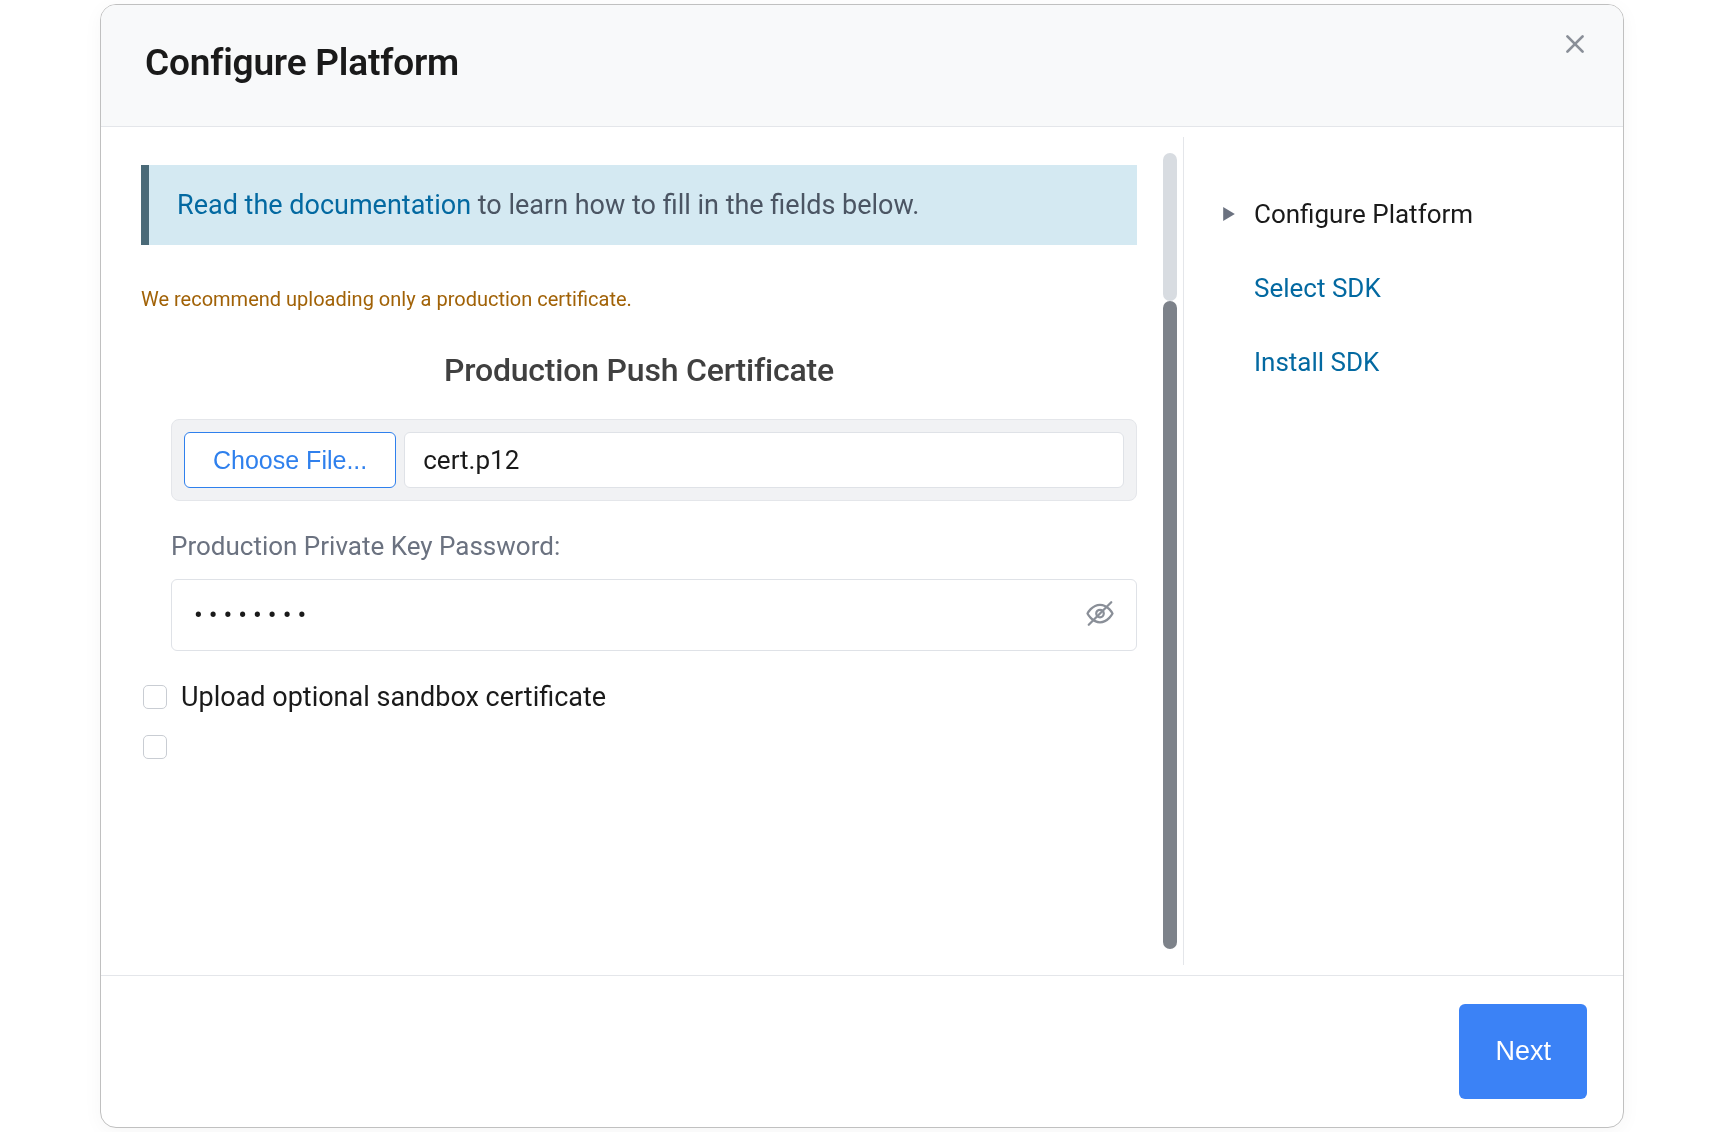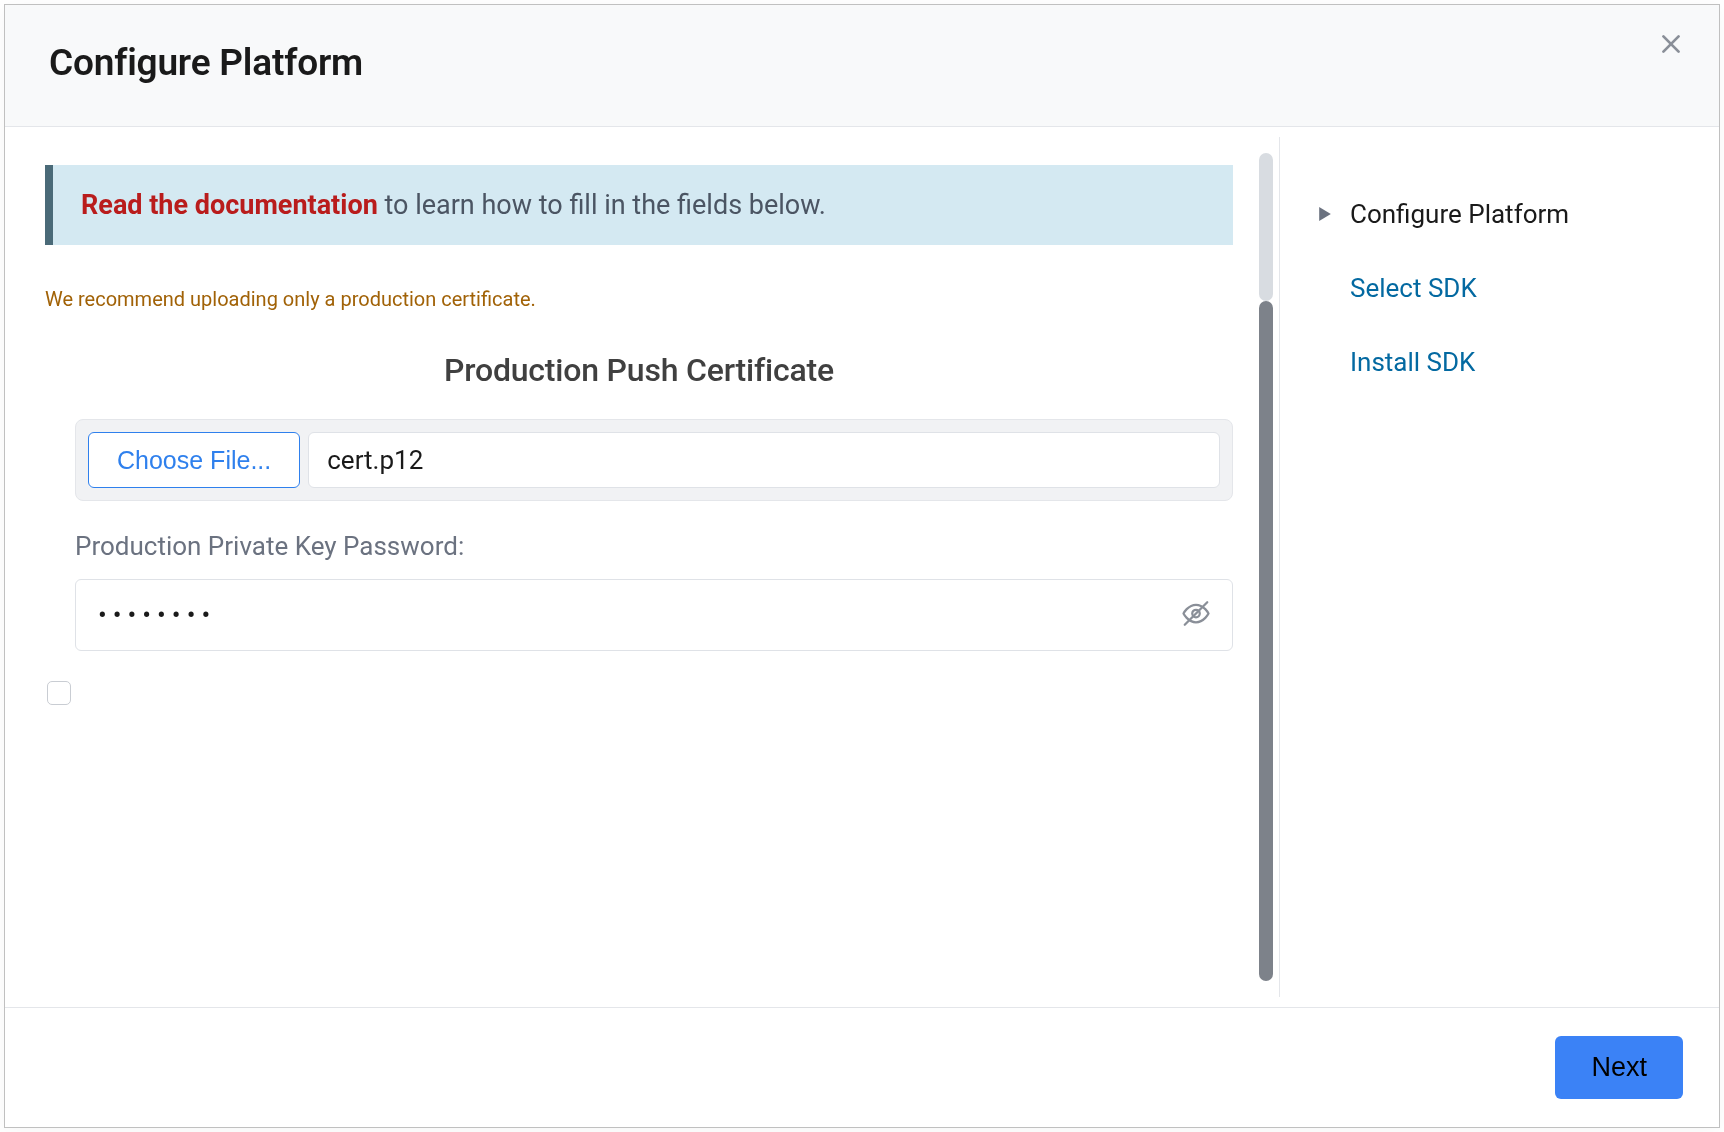--- a/index.html
+++ b/index.html
@@ -5,25 +5,25 @@
     * { box-sizing: border-box; margin: 0; padding: 0; }
     body {
       font-family: -apple-system, BlinkMacSystemFont, "Segoe UI", Roboto, Helvetica, Arial, sans-serif;
       background: #ffffff;
       display: flex;
       align-items: center;
       justify-content: center;
       min-height: 100vh;
     }
     .modal {
-      width: 1716px;
+      width: 1524px;
       height: 1124px;
       background: #ffffff;
       border: 1px solid #c0c0c0;
-      border-radius: 0;
+      border-radius: 16px;
       display: flex;
       flex-direction: column;
       overflow: hidden;
       position: relative;
       box-shadow: 0 4px 20px rgba(0,0,0,0.04);
     }
     .modal-header {
       background: #f8f9fa;
       border-bottom: 1px solid #e4e6ea;
       padding: 36px 44px 42px 44px;
@@ -68,24 +68,23 @@
     .info-banner {
       background: #d4e9f2;
       border-left: 8px solid #4a6a78;
       padding: 22px 28px;
       margin-bottom: 42px;
       font-size: 27px;
       line-height: 1.35;
       color: #4b5563;
     }
     .info-link {
-      color: #b91c1c;
+      color: #0369a1;
       text-decoration: none;
       cursor: pointer;
-      font-weight: bold;
     }
     .recommend {
       font-size: 20px;
       color: #a16207;
       margin-bottom: 40px;
     }
     .section-title {
       font-size: 32px;
       font-weight: 500;
       color: #404040;
@@ -226,25 +225,25 @@
     .step-caret { width: 22px; display: flex; justify-content: center; color: #6b7280; }
     .step-caret svg { width: 14px; height: 14px; }
     .modal-footer {
       border-top: 1px solid #e4e6ea;
       padding: 28px 36px;
       display: flex;
       justify-content: flex-end;
     }
     .next-btn {
       background: #3b82f6;
-      color: #000000;
+      color: #ffffff;
       border: none;
       border-radius: 6px;
       font-size: 27px;
-      padding: 16px 36px;
+      padding: 32px 36px;
       cursor: pointer;
       font-weight: 400;
     }
   </style>
 </head>
 <body>
 
 <div class="modal">
   <div class="modal-header">
     <h1 class="modal-title">Configure Platform</h1>
@@ -286,20 +285,24 @@
                 <svg viewBox="0 0 24 24" fill="none" stroke="currentColor" stroke-width="1.8" stroke-linecap="round" stroke-linejoin="round">
                   <path d="M2 12s3.5-7 10-7 10 7 10 7-3.5 7-10 7S2 12 2 12z"></path>
                   <circle cx="12" cy="12" r="3"></circle>
                   <line x1="3" y1="21" x2="21" y2="3"></line>
                 </svg>
               </span>
             </button>
           </div>
         </div>
 
+        <div class="checkbox-row">
+          <div class="chk"></div>
+          <span class="chk-label">Upload optional sandbox certificate</span>
+        </div>
 
         <div class="checkbox-row">
           <div class="chk"></div>
         </div>
 
       </div>
 
       <div class="scrollbar-track">
         <div class="scrollbar-thumb-light"></div>
         <div class="scrollbar-thumb-dark"></div>

